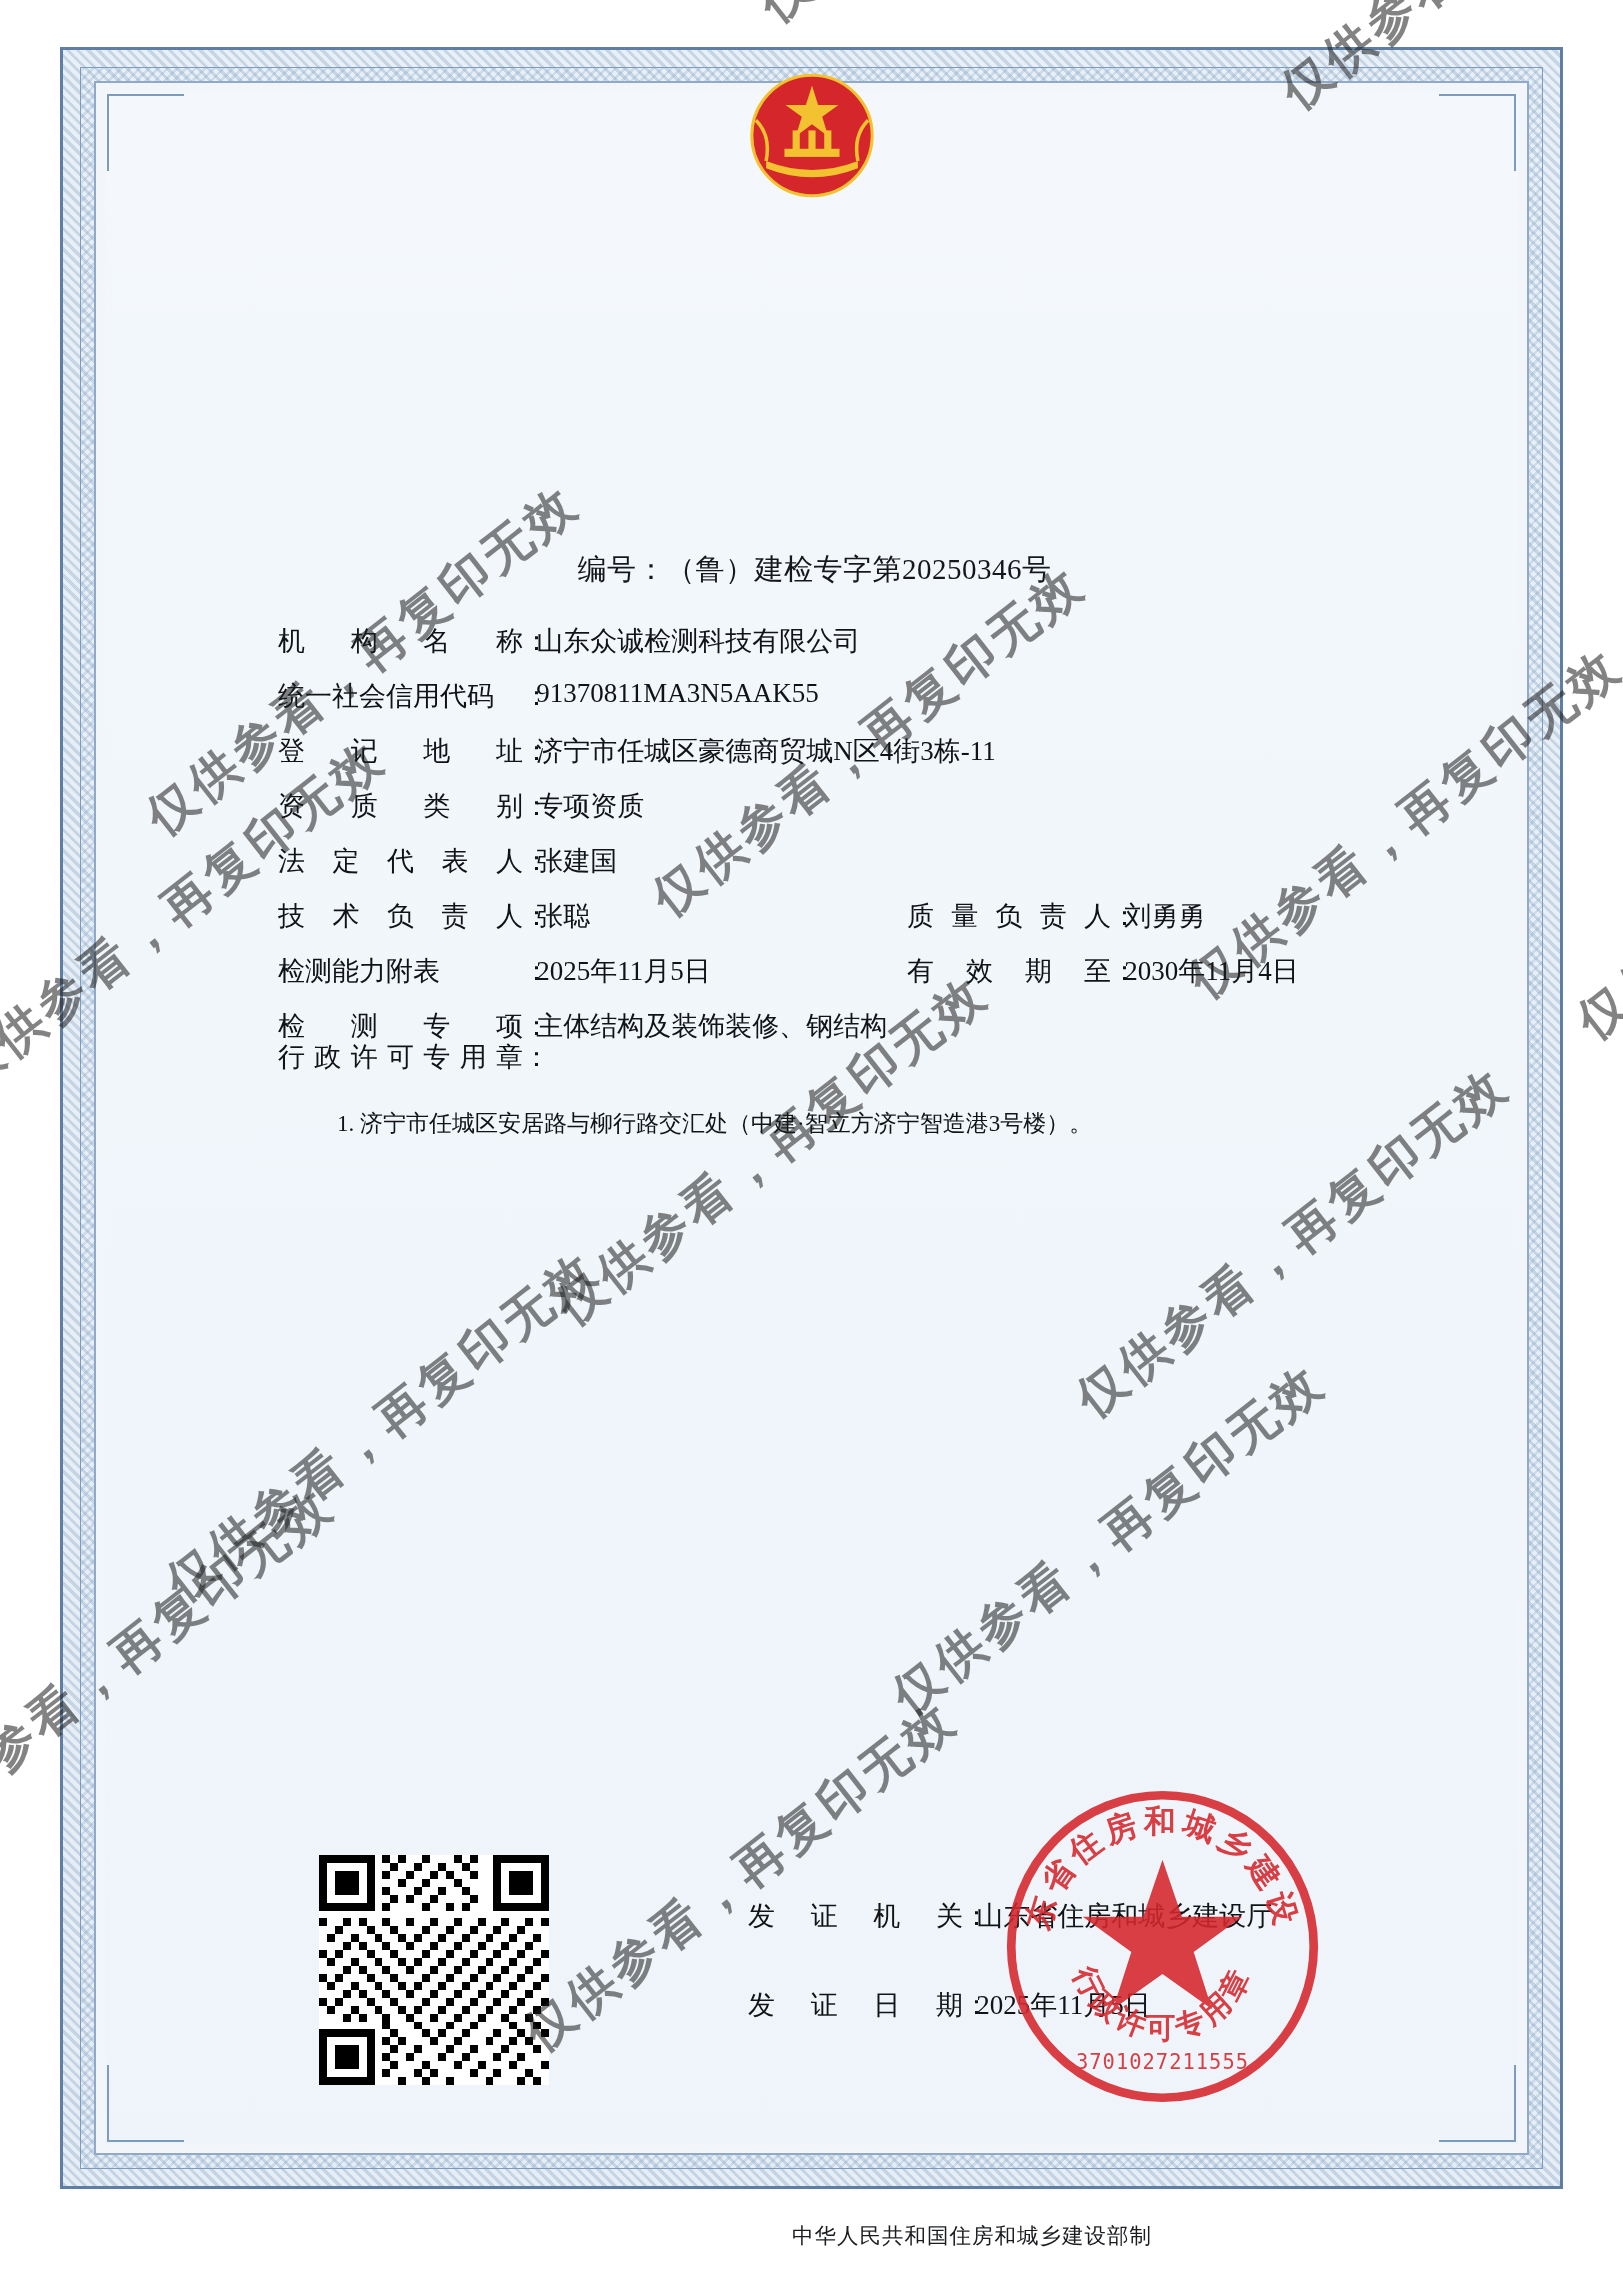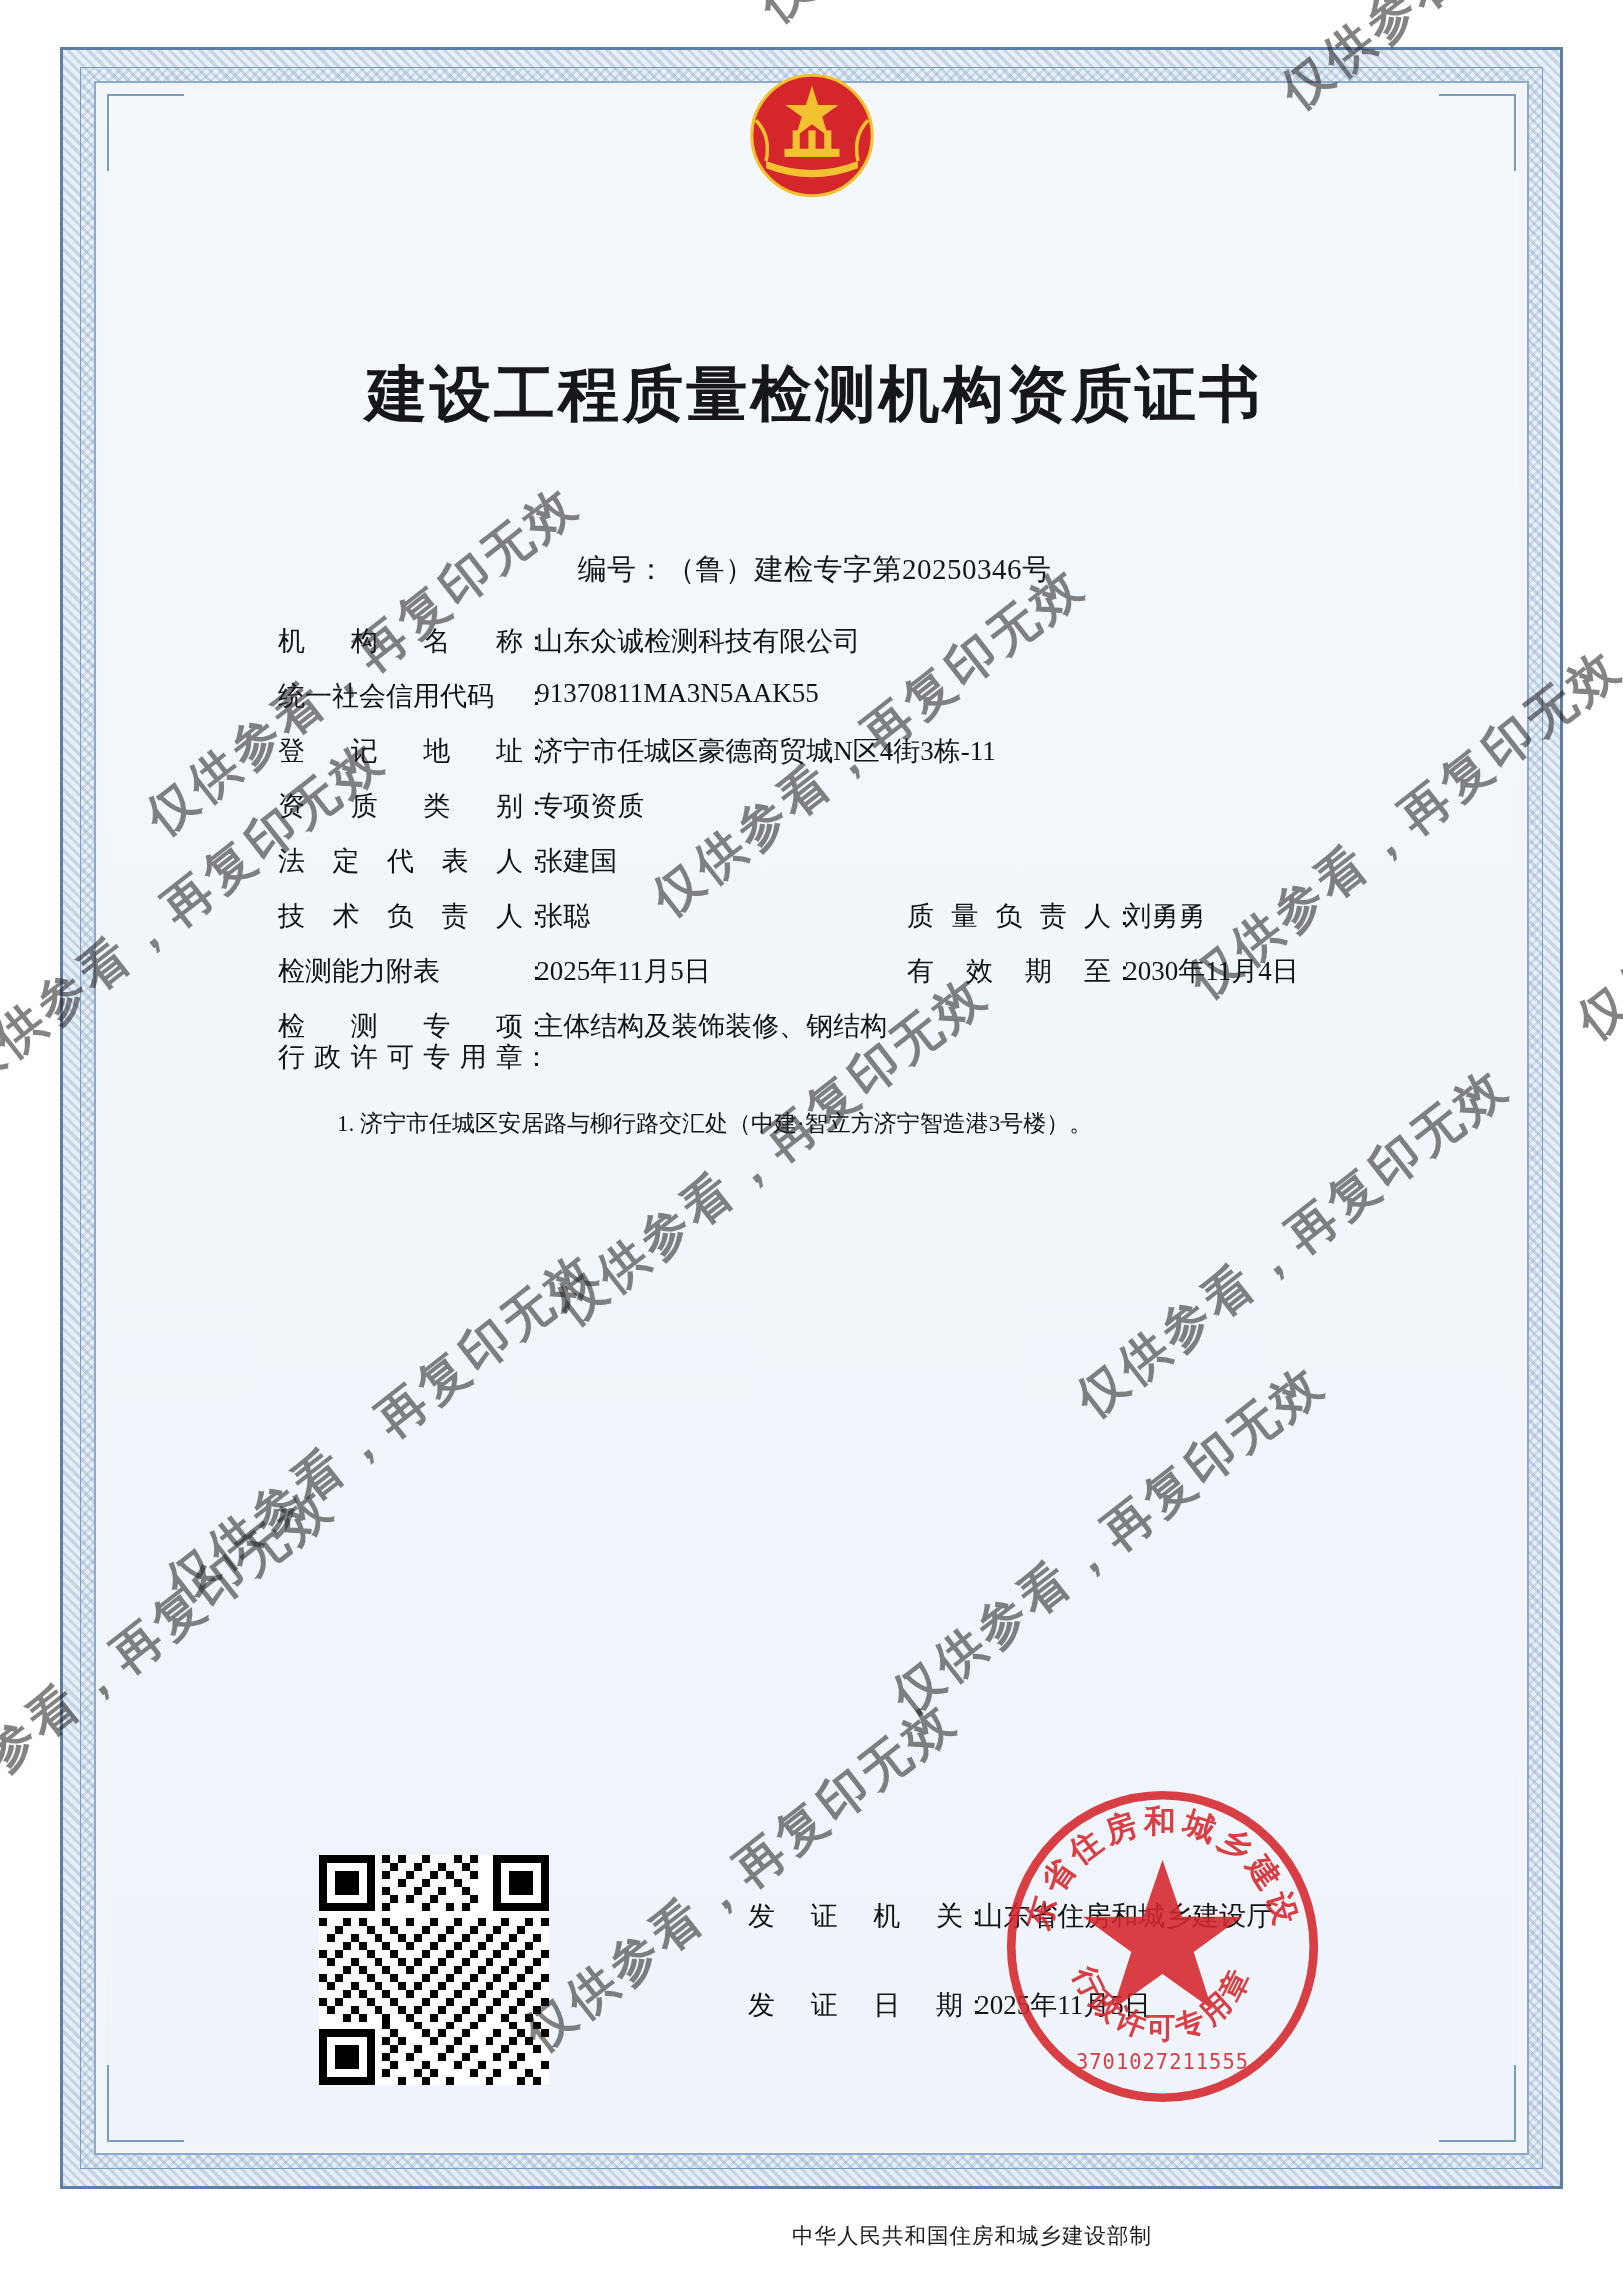--- a/index.html
+++ b/index.html
@@ -278,21 +278,20 @@
         <rect x="112" y="140" width="14" height="40" fill="#f2c230"></rect>
         <rect x="174" y="140" width="14" height="40" fill="#f2c230"></rect>
         <rect x="143" y="140" width="14" height="40" fill="#f2c230"></rect>
         <path d="M40 120 Q70 150 60 200" stroke="#f2c230" stroke-width="7" fill="none"></path>
         <path d="M260 120 Q230 150 240 200" stroke="#f2c230" stroke-width="7" fill="none"></path>
       </svg>
     </div>
 
     <div class="content">
 
-      <div class="cert-title">建设工程质量检测机构资质证书</div>
       <div class="cert-number">编号：（鲁）建检专字第20250346号</div>
 
       <div class="fields">
 
         <div class="field-row">
           <span class="label">机 构 名 称</span><span class="colon">：</span><span class="value">山东众诚检测科技有限公司</span>
         </div>
 
         <div class="field-row">
           <span class="label wide">统一社会信用代码</span><span class="colon">：</span><span class="value">91370811MA3N5AAK55</span>

